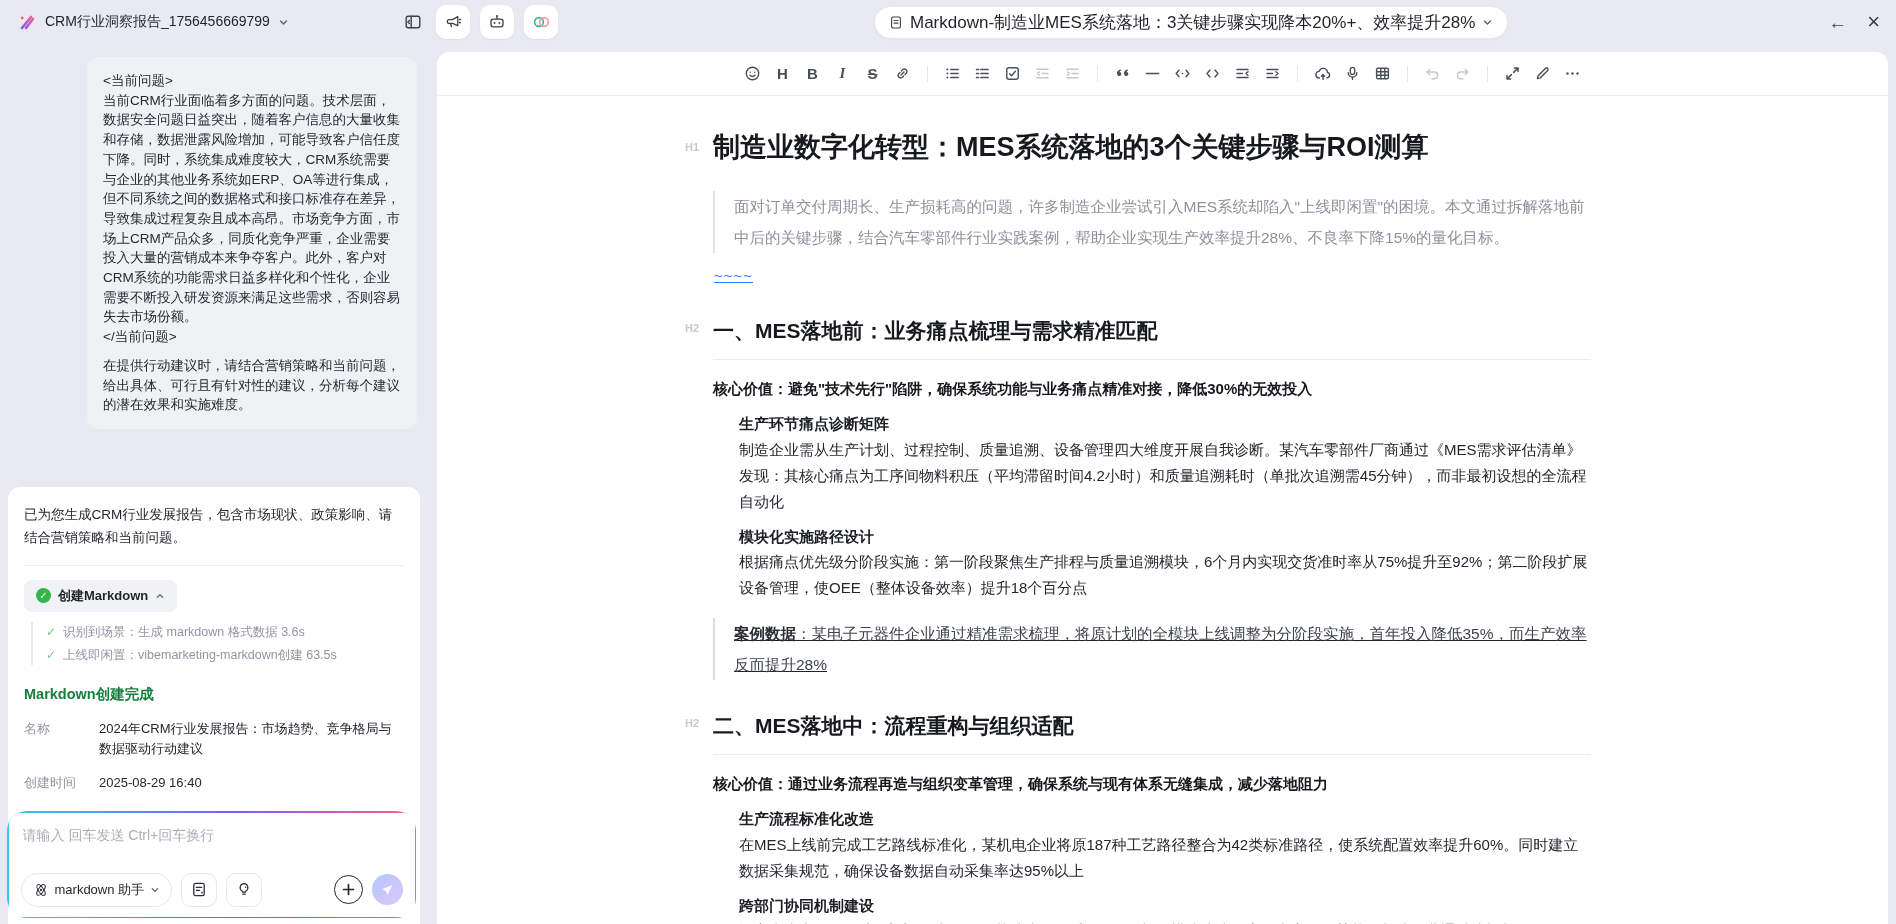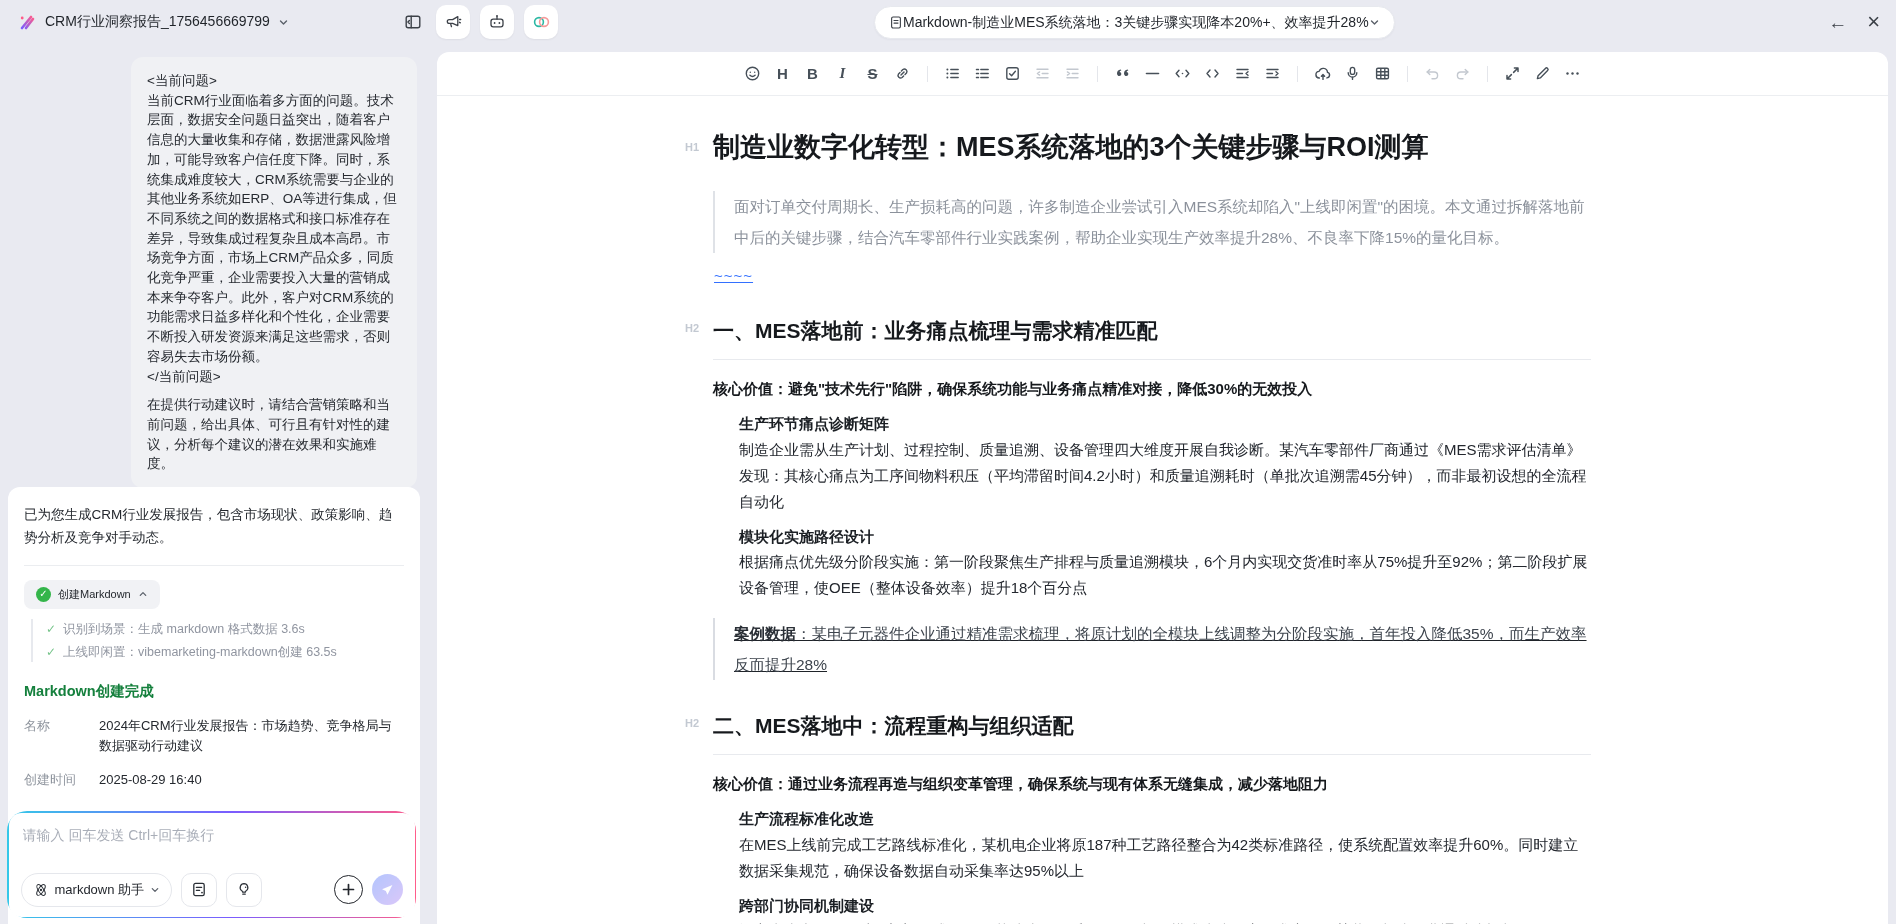--- a/index.html
+++ b/index.html
@@ -7,37 +7,37 @@
   body { background:#e9eaf1; font-family:"Liberation Sans","DejaVu Sans",sans-serif; color:#1f2329; }
 
   
   .topbar { position:relative; height:44px; display:flex; align-items:center; padding:4px 18px; }
   .brand { display:flex; align-items:center; gap:8px; }
   .brand-title { font-size:14px; color:#1f2329; }
   .chev { display:inline-flex; }
   .top-icons { position:absolute; left:400px; top:0; height:44px; display:flex; align-items:center; gap:10px; }
   .icon-plain { width:26px; height:26px; display:flex; align-items:center; justify-content:center; border-radius:6px; cursor:pointer; }
   .icon-btn { width:34px; height:34px; background:#fff; border-radius:10px; display:flex; align-items:center; justify-content:center; box-shadow:0 1px 2px rgba(31,35,41,.06); cursor:pointer; }
-  .doc-pill { position:absolute; left:874px; top:6px; height:33px; background:#fff; border:1px solid #e7e9ee; border-radius:17px; display:flex; align-items:center; padding:0 14px; font-size:14px; color:#1f2329; cursor:pointer; box-shadow:0 1px 2px rgba(31,35,41,.04); }
+  .doc-pill { position:absolute; left:874px; top:6px; height:33px; background:#fff; border:1px solid #e7e9ee; border-radius:17px; display:flex; align-items:center; gap:7px; padding:0 14px; font-size:17px; color:#1f2329; cursor:pointer; box-shadow:0 1px 2px rgba(31,35,41,.04); }
   .top-right { position:absolute; right:16px; top:0; height:44px; display:flex; align-items:center; gap:20px; }
   .top-right span { font-size:19px; color:#3b4047; cursor:pointer; line-height:1; }
 
   
   .main { position:relative; height:880px; }
-  .chat-col { position:absolute; left:0; top:0; width:437px; height:880px;padding-left:44px; }
+  .chat-col { position:absolute; left:0; top:0; width:437px; height:880px; }
   .editor-card { position:absolute; left:437px; top:8px; width:1451px; height:872px; background:#fff; border-radius:12px 12px 0 0; overflow:hidden; }
 
   
   .bubble { margin:13px 20px 0 87px; background:#f0f1f4; border-radius:12px; padding:14px 16px; font-size:13.5px; line-height:1.46; color:#262a30; }
   .bubble p + p.gap { margin-top:9px; }
   .chat-card { position:absolute; left:8px; right:17px; top:443px; bottom:0; background:#fff; border-radius:12px 12px 0 0; padding:17px 16px 0; }
   .chat-intro { font-size:13.5px; line-height:1.7; color:#24282e; }
   .chat-divider { height:1px; background:#ebedf0; margin:15px 0 14px; }
   .tool-pill { display:inline-flex; align-items:center; gap:7px; background:#f1f2f5; border-radius:8px; padding:7px 12px; cursor:pointer; }
-  .tool-pill .label { font-size:11px; color:#1f2329; }
+  .tool-pill .label { font-size:13px; color:#1f2329;font-weight:bold; }
   .check-circle { width:15px; height:15px; border-radius:50%; background:#34b54a; color:#fff; font-size:10px; display:flex; align-items:center; justify-content:center; line-height:1; }
   .steps { margin:10px 0 0 7px; border-left:2px solid #e7e9ee; padding-left:13px; }
   .step { display:flex; align-items:baseline; gap:7px; font-size:12.5px; color:#9095a0; line-height:1.6; margin:3px 0; }
   .step .tick { color:#76c48a; font-size:12px; }
   .result-title { margin-top:20px; font-size:14.5px; font-weight:bold; color:#15803d; }
   .fields { margin-top:15px; }
   .field-row { display:flex; margin-bottom:13px; }
   .field-label { width:75px; flex:none; font-size:13px; color:#8f959e; line-height:1.55; }
   .field-value { font-size:13px; color:#24282e; line-height:1.55; }
 
@@ -167,21 +167,21 @@
   <div class="chat-col">
 
     <div class="bubble">
       <p>&lt;当前问题&gt;</p>
       <p>当前CRM行业面临着多方面的问题。技术层面，数据安全问题日益突出，随着客户信息的大量收集和存储，数据泄露风险增加，可能导致客户信任度下降。同时，系统集成难度较大，CRM系统需要与企业的其他业务系统如ERP、OA等进行集成，但不同系统之间的数据格式和接口标准存在差异，导致集成过程复杂且成本高昂。市场竞争方面，市场上CRM产品众多，同质化竞争严重，企业需要投入大量的营销成本来争夺客户。此外，客户对CRM系统的功能需求日益多样化和个性化，企业需要不断投入研发资源来满足这些需求，否则容易失去市场份额。</p>
       <p>&lt;/当前问题&gt;</p>
       <p class="gap">在提供行动建议时，请结合营销策略和当前问题，给出具体、可行且有针对性的建议，分析每个建议的潜在效果和实施难度。</p>
     </div>
 
     <div class="chat-card">
-      <div class="chat-intro">已为您生成CRM行业发展报告，包含市场现状、政策影响、趋势分析及竞争对手动态。</div>
+      <div class="chat-intro">已为您生成CRM行业发展报告，包含市场现状、政策影响、请结合营销策略和当前问题。</div>
       <div class="chat-divider"></div>
 
       <div class="tool-pill">
         <span class="check-circle">✓</span>
         <span class="label">创建Markdown</span>
         <svg width="10" height="10" viewBox="0 0 11 11">
             <path d="M2.5 7 L5.5 4 L8.5 7" stroke="#5a6069" stroke-width="1.4" fill="none" stroke-linecap="round" stroke-linejoin="round"></path>
           </svg>
       </div>
 

